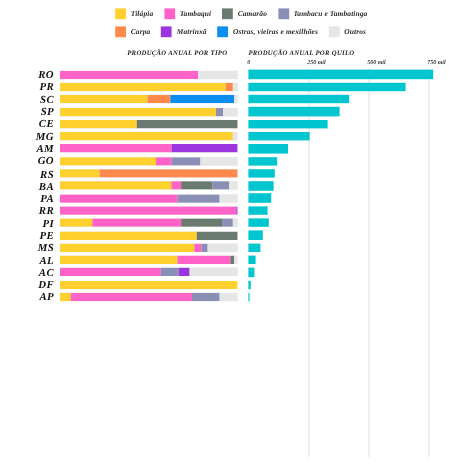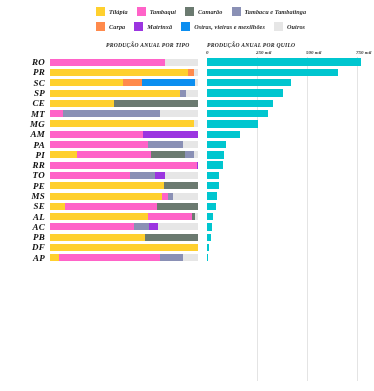--- a/index.html
+++ b/index.html
@@ -230,104 +230,117 @@
         <div class="stack">
           <div class="seg" style="width: 43%; background: rgb(255, 208, 46);"></div>
           <div class="seg" style="width: 57%; background: rgb(107, 122, 112);"></div>
         </div>
         <div class="gap"></div>
         <div class="kilo">
           <div class="kilo-bar" style="width: 66px;"></div>
         </div>
       </div>
       <div class="row">
-        <div class="state">MT</div>
-        <div class="stack">
-          <div class="seg" style="width: 9%; background: rgb(255, 99, 200);"></div>
-          <div class="seg" style="width: 65%; background: rgb(138, 144, 181);"></div>
-          <div class="seg" style="width: 26%; background: rgb(230, 230, 230);"></div>
-        </div>
-        <div class="gap"></div>
-        <div class="kilo">
-          <div class="kilo-bar" style="width: 61px;"></div>
-        </div>
-      </div>
-      <div class="row">
         <div class="state">MG</div>
         <div class="stack">
           <div class="seg" style="width: 97%; background: rgb(255, 208, 46);"></div>
           <div class="seg" style="width: 3%; background: rgb(230, 230, 230);"></div>
         </div>
         <div class="gap"></div>
         <div class="kilo">
           <div class="kilo-bar" style="width: 51px;"></div>
         </div>
       </div>
       <div class="row">
         <div class="state">AM</div>
         <div class="stack">
           <div class="seg" style="width: 63%; background: rgb(255, 99, 200);"></div>
           <div class="seg" style="width: 37%; background: rgb(155, 53, 224);"></div>
         </div>
         <div class="gap"></div>
         <div class="kilo">
           <div class="kilo-bar" style="width: 33px;"></div>
+        </div>
+      </div>
+      <div class="row">
+        <div class="state">GO</div>
+        <div class="stack">
+          <div class="seg" style="width: 54%; background: rgb(255, 208, 46);"></div>
+          <div class="seg" style="width: 9%; background: rgb(255, 99, 200);"></div>
+          <div class="seg" style="width: 16%; background: rgb(138, 144, 181);"></div>
+          <div class="seg" style="width: 21%; background: rgb(230, 230, 230);"></div>
+        </div>
+        <div class="gap"></div>
+        <div class="kilo">
+          <div class="kilo-bar" style="width: 24px;"></div>
+        </div>
+      </div>
+      <div class="row">
+        <div class="state">RS</div>
+        <div class="stack">
+          <div class="seg" style="width: 22%; background: rgb(255, 208, 46);"></div>
+          <div class="seg" style="width: 78%; background: rgb(255, 138, 76);"></div>
+        </div>
+        <div class="gap"></div>
+        <div class="kilo">
+          <div class="kilo-bar" style="width: 22.4px;"></div>
+        </div>
+      </div>
+      <div class="row">
+        <div class="state">BA</div>
+        <div class="stack">
+          <div class="seg" style="width: 63%; background: rgb(255, 208, 46);"></div>
+          <div class="seg" style="width: 5%; background: rgb(255, 99, 200);"></div>
+          <div class="seg" style="width: 18%; background: rgb(107, 122, 112);"></div>
+          <div class="seg" style="width: 9%; background: rgb(138, 144, 181);"></div>
+          <div class="seg" style="width: 5%; background: rgb(230, 230, 230);"></div>
+        </div>
+        <div class="gap"></div>
+        <div class="kilo">
+          <div class="kilo-bar" style="width: 20.8px;"></div>
         </div>
       </div>
       <div class="row">
         <div class="state">PA</div>
         <div class="stack">
           <div class="seg" style="width: 66%; background: rgb(255, 99, 200);"></div>
           <div class="seg" style="width: 24%; background: rgb(138, 144, 181);"></div>
           <div class="seg" style="width: 10%; background: rgb(230, 230, 230);"></div>
         </div>
         <div class="gap"></div>
         <div class="kilo">
           <div class="kilo-bar" style="width: 19.2px;"></div>
+        </div>
+      </div>
+      <div class="row">
+        <div class="state">RR</div>
+        <div class="stack">
+          <div class="seg" style="width: 99%; background: rgb(255, 99, 200);"></div>
+          <div class="seg" style="width: 1%; background: rgb(155, 53, 224);"></div>
+        </div>
+        <div class="gap"></div>
+        <div class="kilo">
+          <div class="kilo-bar" style="width: 15.6px;"></div>
         </div>
       </div>
       <div class="row">
         <div class="state">PI</div>
         <div class="stack">
           <div class="seg" style="width: 18%; background: rgb(255, 208, 46);"></div>
           <div class="seg" style="width: 50%; background: rgb(255, 99, 200);"></div>
           <div class="seg" style="width: 23%; background: rgb(107, 122, 112);"></div>
           <div class="seg" style="width: 6%; background: rgb(138, 144, 181);"></div>
           <div class="seg" style="width: 3%; background: rgb(230, 230, 230);"></div>
         </div>
         <div class="gap"></div>
         <div class="kilo">
           <div class="kilo-bar" style="width: 17.2px;"></div>
         </div>
       </div>
       <div class="row">
-        <div class="state">RR</div>
-        <div class="stack">
-          <div class="seg" style="width: 99%; background: rgb(255, 99, 200);"></div>
-          <div class="seg" style="width: 1%; background: rgb(155, 53, 224);"></div>
-        </div>
-        <div class="gap"></div>
-        <div class="kilo">
-          <div class="kilo-bar" style="width: 15.6px;"></div>
-        </div>
-      </div>
-      <div class="row">
-        <div class="state">TO</div>
-        <div class="stack">
-          <div class="seg" style="width: 54%; background: rgb(255, 99, 200);"></div>
-          <div class="seg" style="width: 17%; background: rgb(138, 144, 181);"></div>
-          <div class="seg" style="width: 7%; background: rgb(155, 53, 224);"></div>
-          <div class="seg" style="width: 22%; background: rgb(230, 230, 230);"></div>
-        </div>
-        <div class="gap"></div>
-        <div class="kilo">
-          <div class="kilo-bar" style="width: 12.4px;"></div>
-        </div>
-      </div>
-      <div class="row">
         <div class="state">PE</div>
         <div class="stack">
           <div class="seg" style="width: 77%; background: rgb(255, 208, 46);"></div>
           <div class="seg" style="width: 23%; background: rgb(107, 122, 112);"></div>
         </div>
         <div class="gap"></div>
         <div class="kilo">
           <div class="kilo-bar" style="width: 11.6px;"></div>
         </div>
       </div>
@@ -338,32 +351,20 @@
           <div class="seg" style="width: 4%; background: rgb(255, 99, 200);"></div>
           <div class="seg" style="width: 3%; background: rgb(138, 144, 181);"></div>
           <div class="seg" style="width: 17%; background: rgb(230, 230, 230);"></div>
         </div>
         <div class="gap"></div>
         <div class="kilo">
           <div class="kilo-bar" style="width: 10.4px;"></div>
         </div>
       </div>
       <div class="row">
-        <div class="state">SE</div>
-        <div class="stack">
-          <div class="seg" style="width: 10%; background: rgb(255, 208, 46);"></div>
-          <div class="seg" style="width: 62%; background: rgb(255, 99, 200);"></div>
-          <div class="seg" style="width: 28%; background: rgb(107, 122, 112);"></div>
-        </div>
-        <div class="gap"></div>
-        <div class="kilo">
-          <div class="kilo-bar" style="width: 9px;"></div>
-        </div>
-      </div>
-      <div class="row">
         <div class="state">AL</div>
         <div class="stack">
           <div class="seg" style="width: 66%; background: rgb(255, 208, 46);"></div>
           <div class="seg" style="width: 30%; background: rgb(255, 99, 200);"></div>
           <div class="seg" style="width: 2%; background: rgb(107, 122, 112);"></div>
           <div class="seg" style="width: 2%; background: rgb(230, 230, 230);"></div>
         </div>
         <div class="gap"></div>
         <div class="kilo">
           <div class="kilo-bar" style="width: 6.4px;"></div>
@@ -376,31 +377,20 @@
           <div class="seg" style="width: 10%; background: rgb(138, 144, 181);"></div>
           <div class="seg" style="width: 6%; background: rgb(155, 53, 224);"></div>
           <div class="seg" style="width: 27%; background: rgb(230, 230, 230);"></div>
         </div>
         <div class="gap"></div>
         <div class="kilo">
           <div class="kilo-bar" style="width: 5.4px;"></div>
         </div>
       </div>
       <div class="row">
-        <div class="state">PB</div>
-        <div class="stack">
-          <div class="seg" style="width: 64%; background: rgb(255, 208, 46);"></div>
-          <div class="seg" style="width: 36%; background: rgb(107, 122, 112);"></div>
-        </div>
-        <div class="gap"></div>
-        <div class="kilo">
-          <div class="kilo-bar" style="width: 4.4px;"></div>
-        </div>
-      </div>
-      <div class="row">
         <div class="state">DF</div>
         <div class="stack">
           <div class="seg" style="width: 100%; background: rgb(255, 208, 46);"></div>
         </div>
         <div class="gap"></div>
         <div class="kilo">
           <div class="kilo-bar" style="width: 1.6px;"></div>
         </div>
       </div>
       <div class="row">

